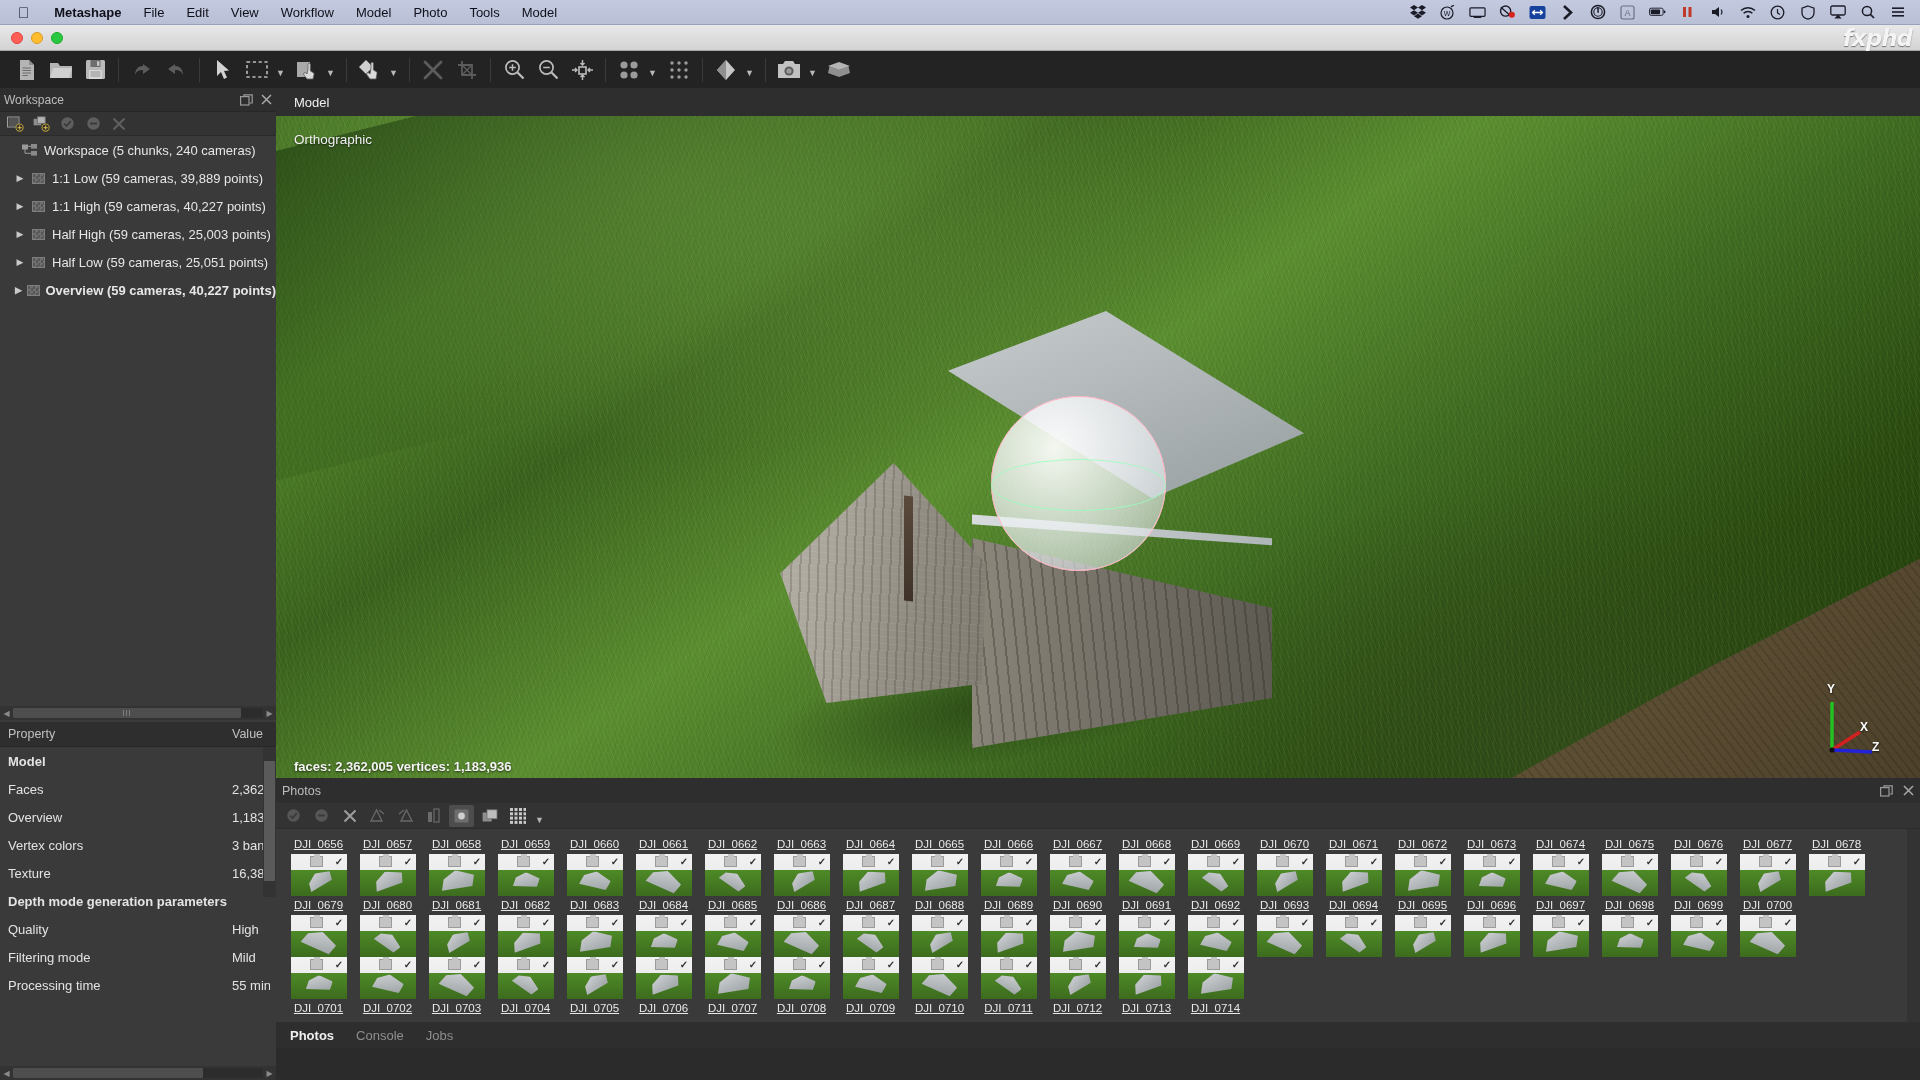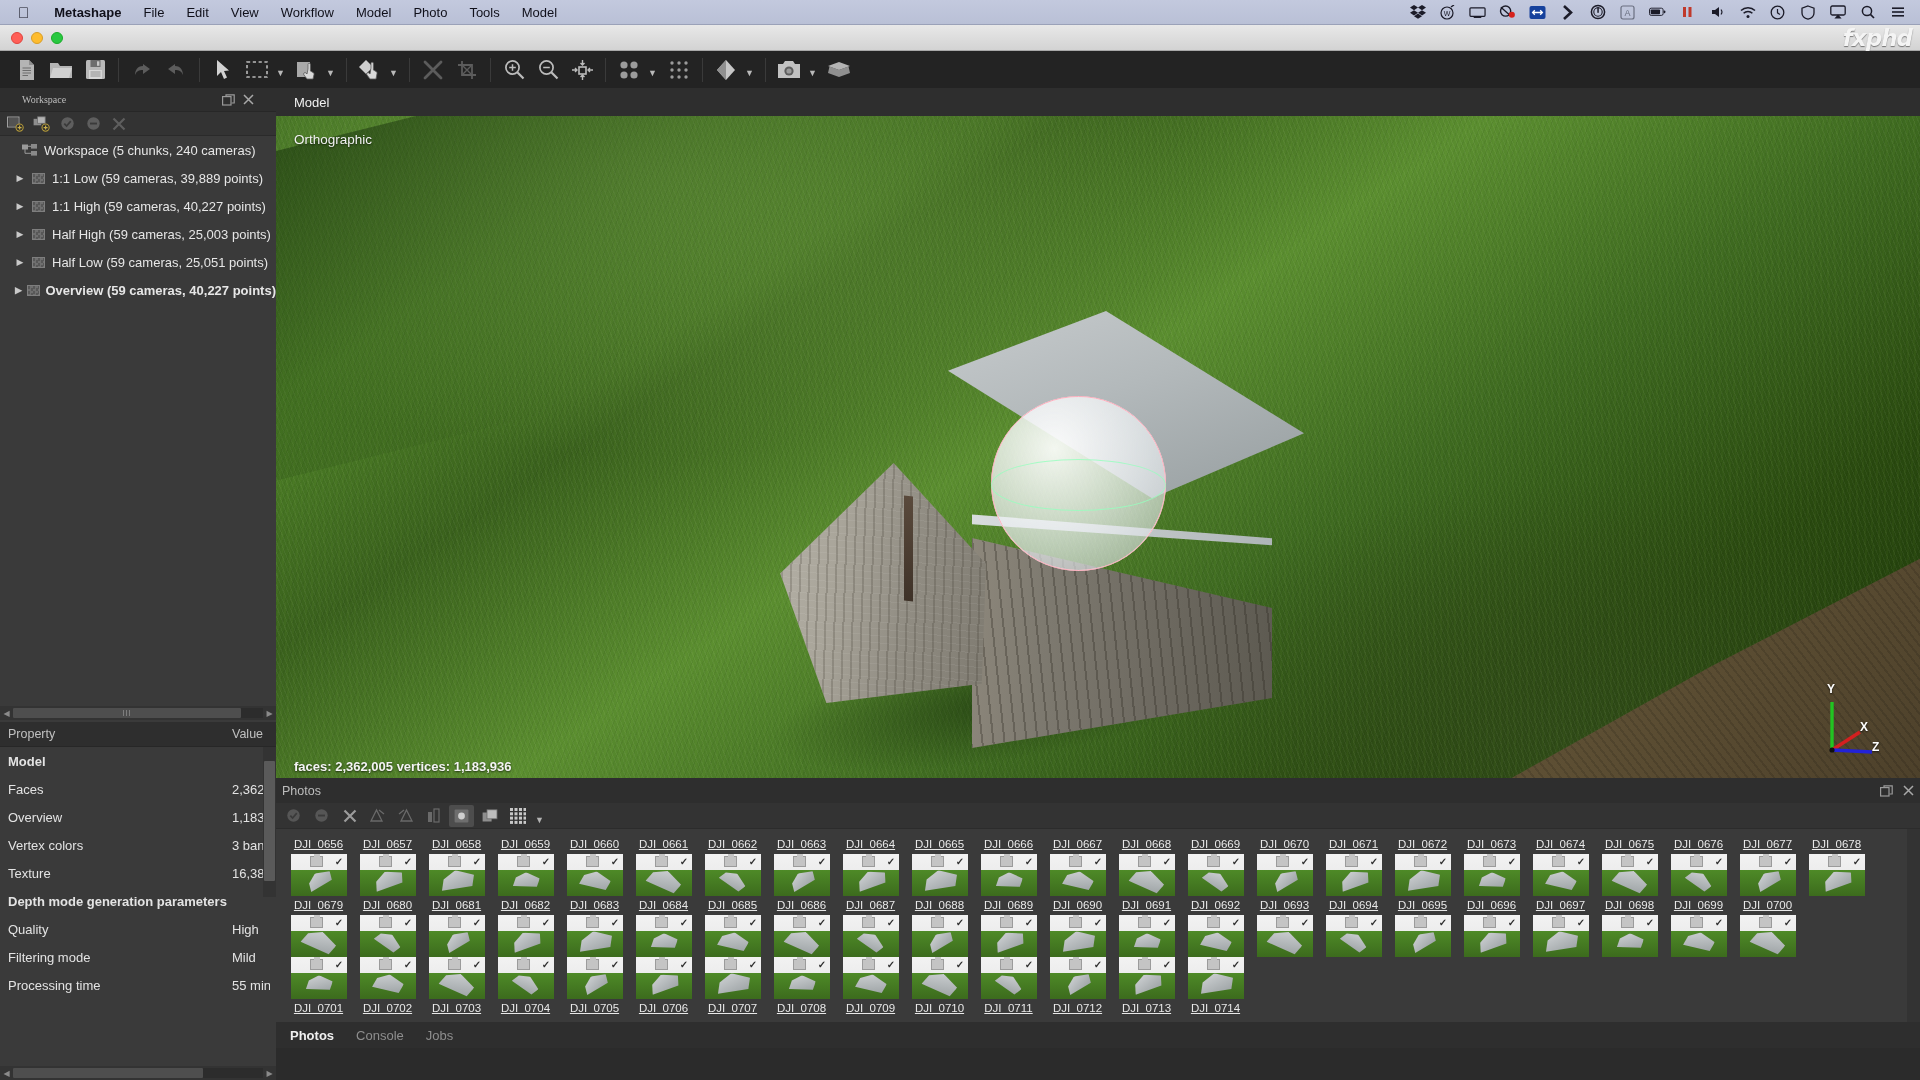--- a/index.html
+++ b/index.html
@@ -64,23 +64,22 @@
   .tb-caret { width:13px; height:30px; display:flex; align-items:flex-end; justify-content:center;
               color:#b9b9b9; font-size:9px; padding-bottom:7px; margin-right:3px; }
 
   
   #leftdock {
     position:absolute; left:0; top:88px; width:276px; height:992px;
     background:#3a3a3a;
   }
   .panel-title {
     height:24px; background:#2e2e2e; display:flex; align-items:center;
-    padding:0 22px; font-size:10px; color:#bdbdbd;
+    padding:0 4px; font-size:12px; color:#bdbdbd;
     border-bottom:1px solid #272727;
-    font-family:Liberation Serif, serif;
   }
   .panel-title .spacer { margin-left:auto; display:flex; gap:8px; align-items:center; }
   .pt-icon { color:#9a9a9a; display:flex; align-items:center; }
 
   #ws-toolbar {
     height:24px; background:#333; display:flex; align-items:center;
     padding-left:3px; gap:2px; border-bottom:1px solid #2a2a2a;
   }
   .wsb { width:24px; height:21px; display:flex; align-items:center; justify-content:center; color:#9c9c9c; }
   .wsb.dim { color:#5e5e5e; }

